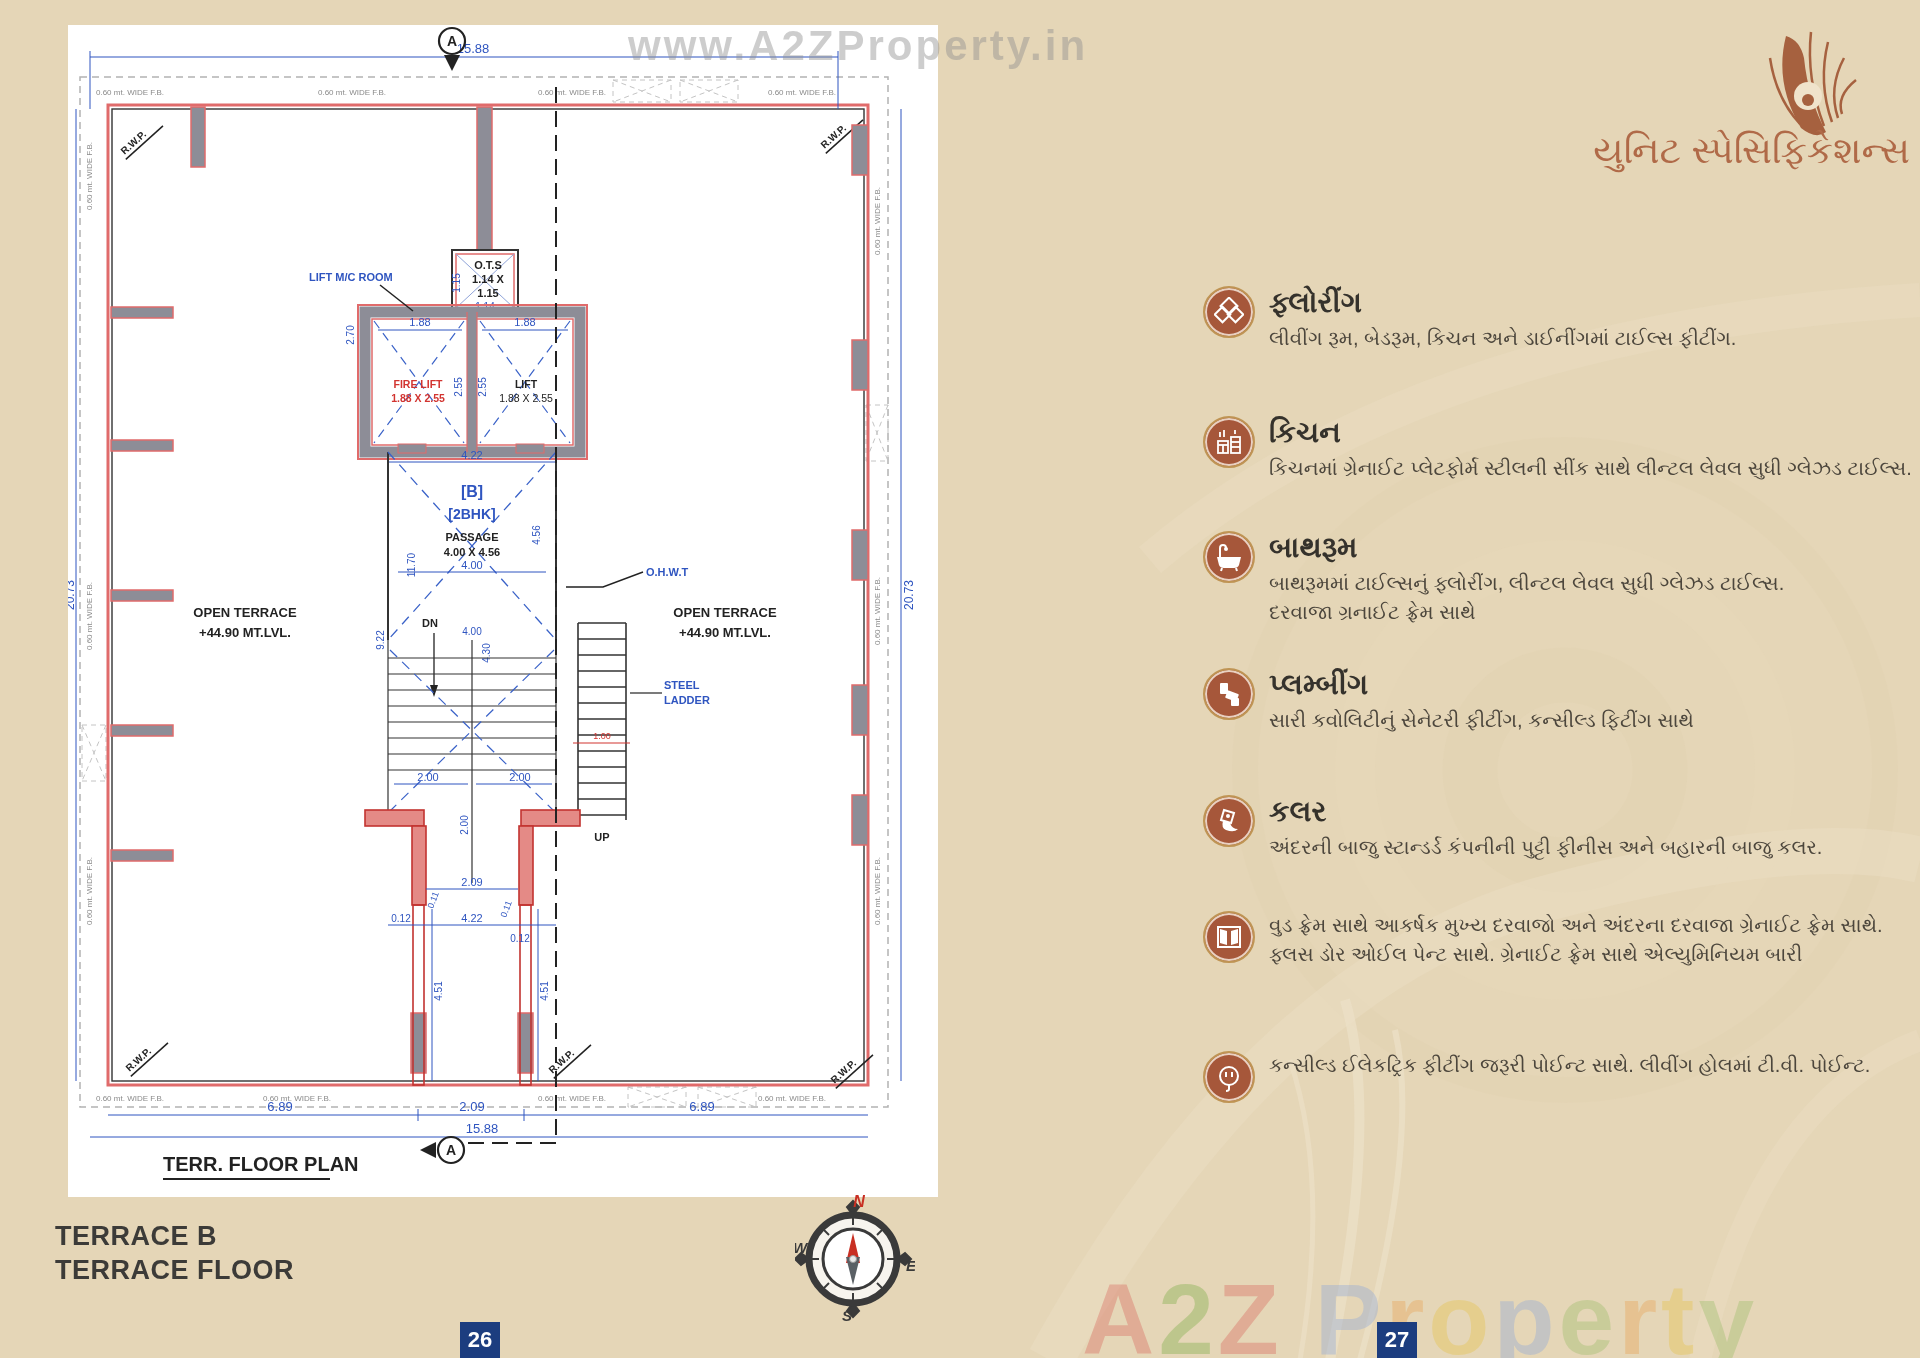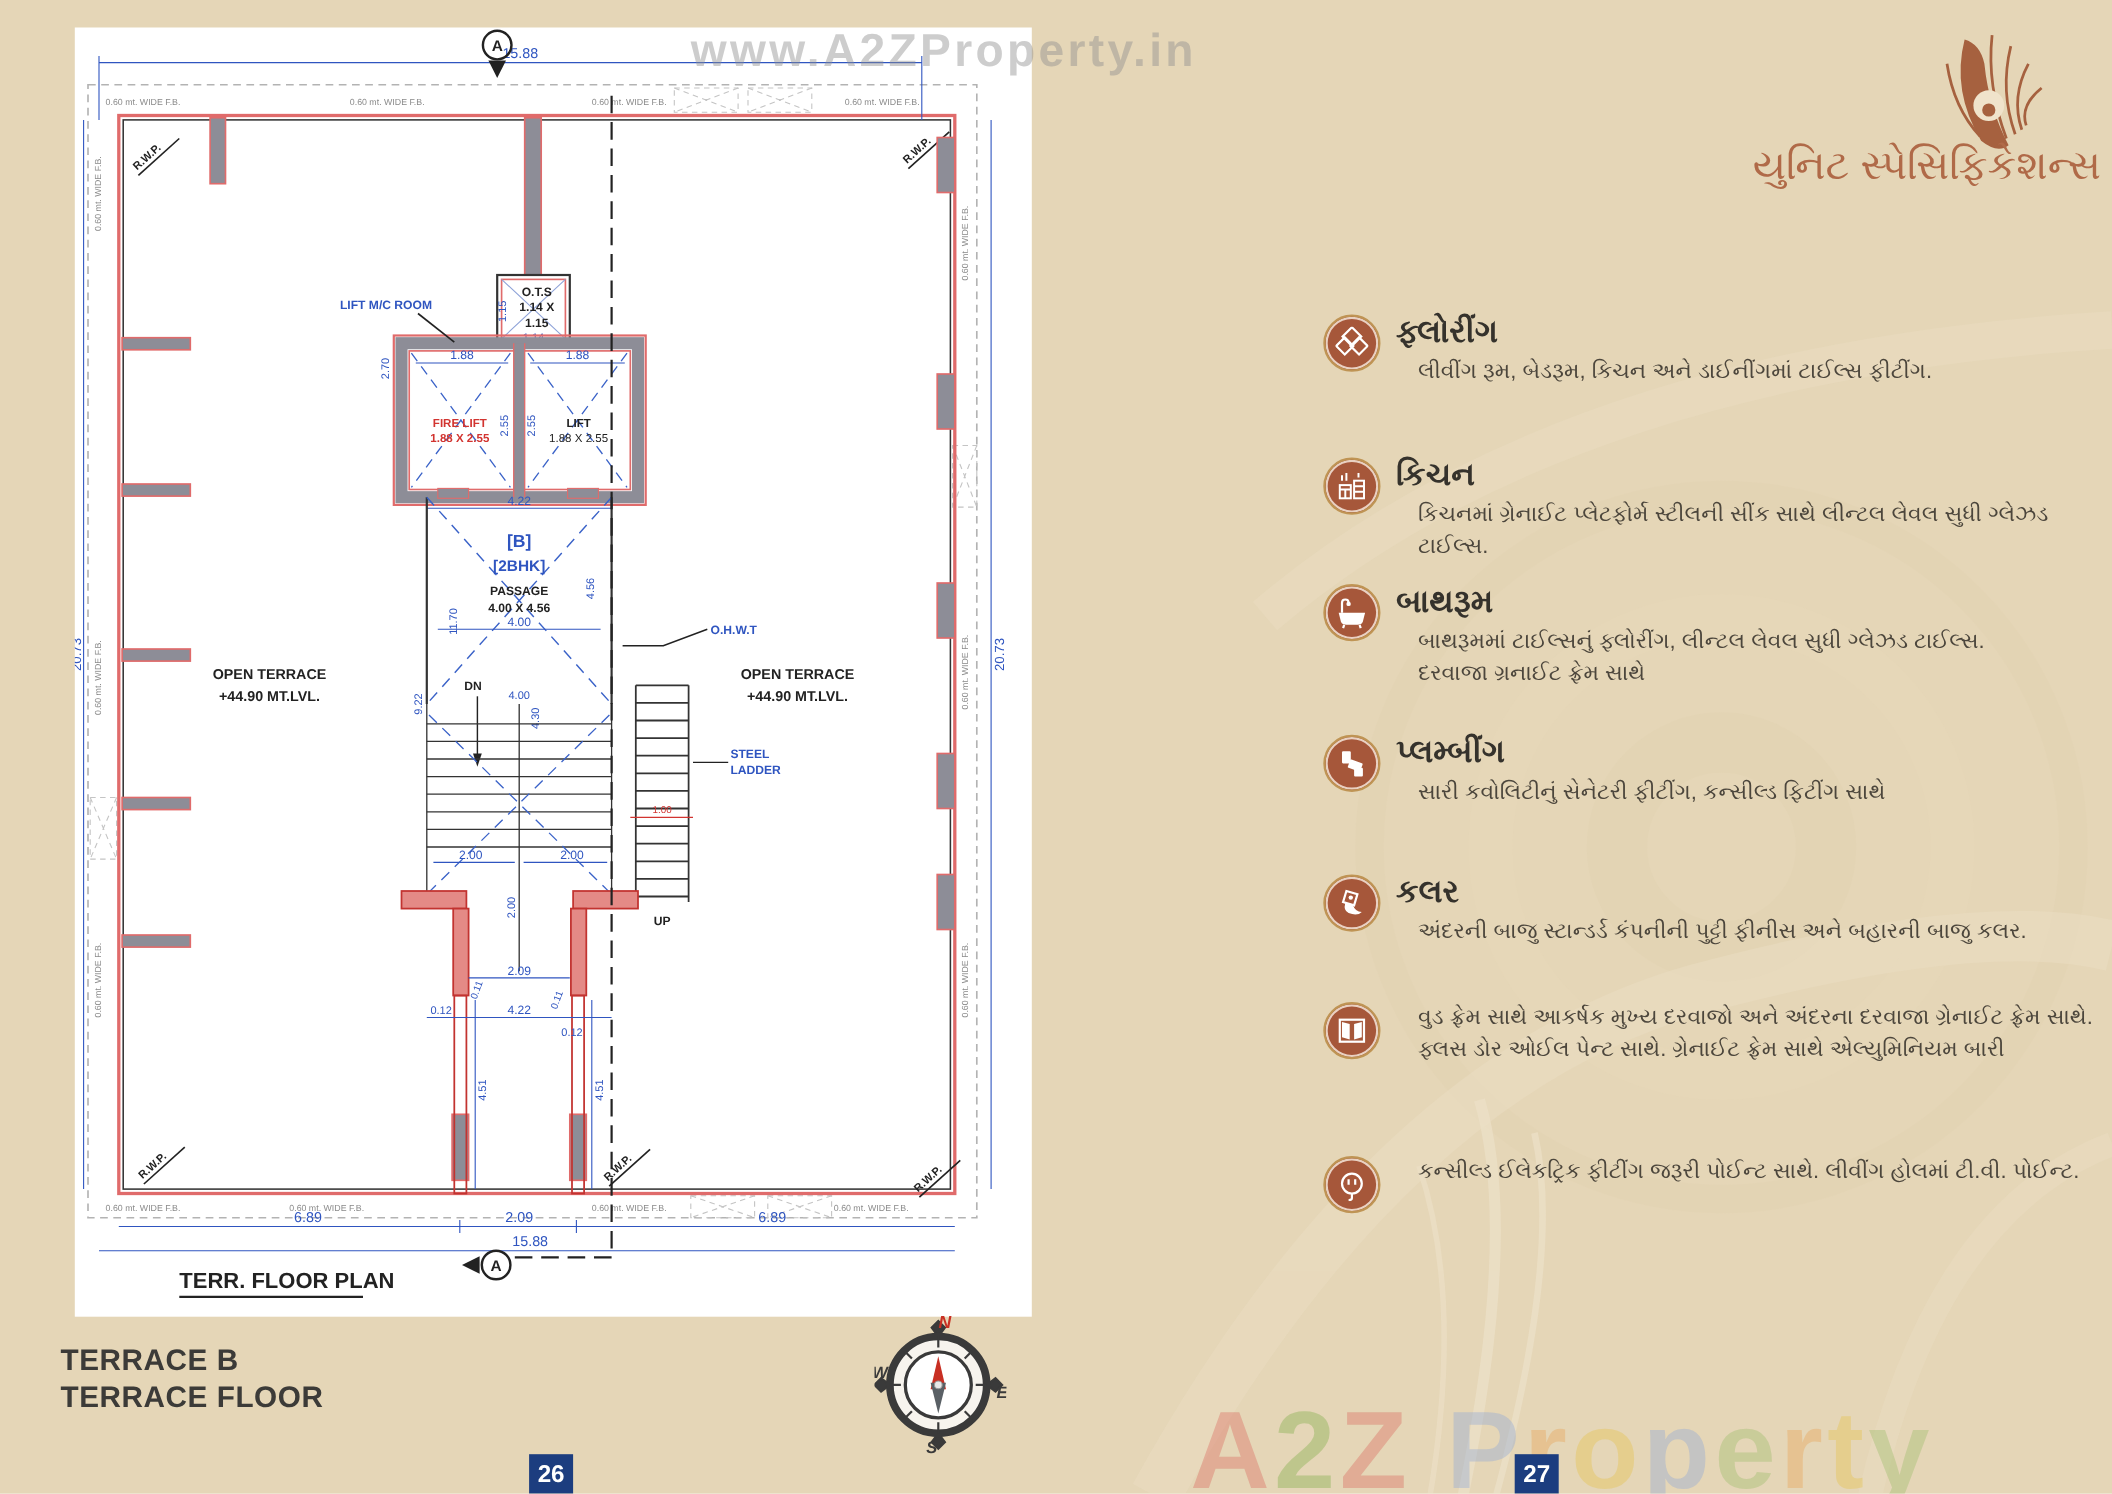--- a/index.html
+++ b/index.html
@@ -24,30 +24,30 @@
   .hdr-title{position:absolute;left:1430px;top:130px;width:480px;text-align:right;
              font-size:37px;font-weight:normal;color:#b06a48;}
   .feather{position:absolute;left:1756px;top:28px;}
 
   
   .spec-item{position:absolute;left:1203px;width:715px;display:flex;gap:14px;}
   .spec-icon{flex:0 0 48px;width:48px;height:48px;border-radius:50%;background:#a6573a;
              border:2px solid #bf9454;box-shadow:inset 0 0 0 2px rgba(255,250,240,.75);
              display:flex;align-items:center;justify-content:center;}
   .spec-title{font-size:29px;font-weight:bold;color:#35322c;margin:0 0 5px 0;line-height:1.15;}
-  .spec-desc{font-size:20px;color:#4c463c;line-height:1.45;white-space:pre-line;margin-left:20px;}
+  .spec-desc{font-size:20px;color:#4c463c;line-height:1.45;white-space:pre-line;}
 
   
   .building-title{position:absolute;left:55px;top:1220px;font-size:27px;font-weight:800;
                   color:#3c3b38;line-height:1.25;letter-spacing:.5px;}
 
   
   .page-badge{position:absolute;width:40px;height:36px;background:#1c3d7f;color:#fff;
               font-size:22px;font-weight:bold;display:flex;align-items:center;justify-content:center;}
-  #badge-left{left:460px;top:1322px;margin-left:21px;}
+  #badge-left{left:460px;top:1322px;}
   #badge-right{left:1377px;top:1322px;}
 
   .compass{position:absolute;left:795px;top:1195px;}
 
   
   text{font-family:"Liberation Sans","DejaVu Sans",sans-serif;}
   .t-blue{fill:#2f55c0;}
   .t-red{fill:#d23430;}
   .t-blk{fill:#222;}
   .t-gray{fill:#8a8a8a;}

